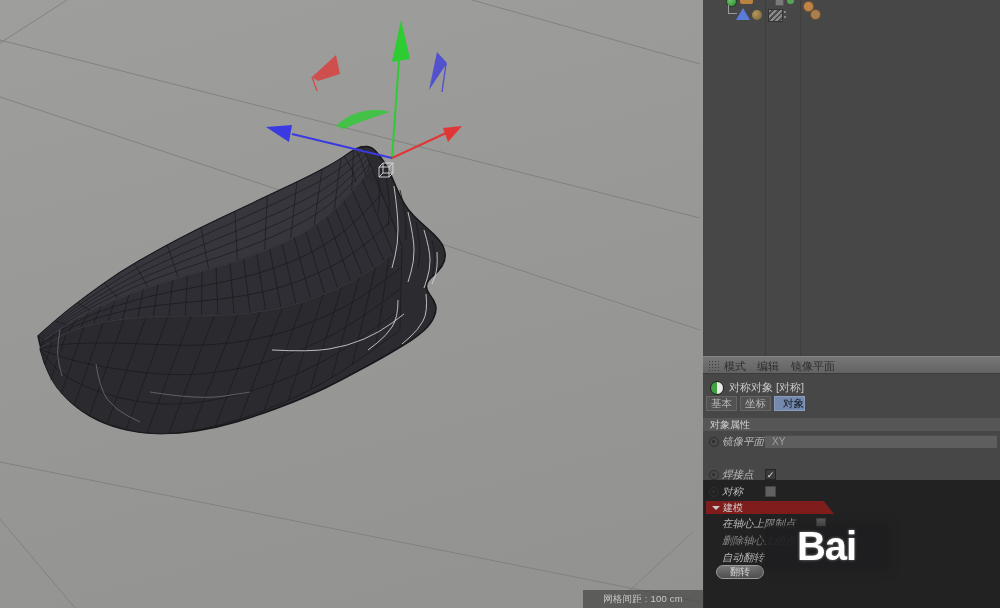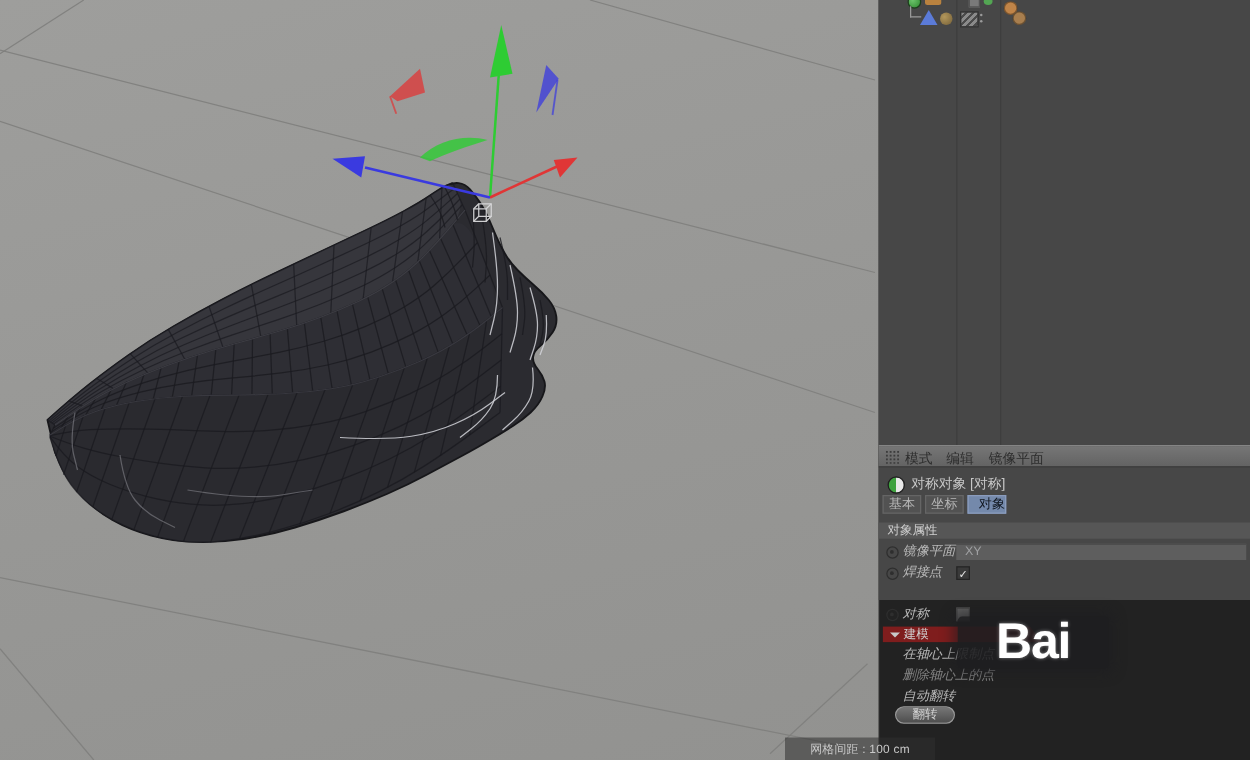--- a/index.html
+++ b/index.html
@@ -5,21 +5,21 @@
   html,body{margin:0;padding:0;background:#222;}
   #app{position:relative;width:1000px;height:608px;overflow:hidden;
        font-family:"Liberation Sans","DejaVu Sans",sans-serif;cursor:default;
        -webkit-font-smoothing:antialiased;}
   
   .viewport{position:absolute;left:0;top:0;width:703px;height:608px;
             background:linear-gradient(165deg,#9e9e9c 0%,#979795 55%,#929290 100%);
             border-right:1px solid #2a2a2a;}
   #scene{position:absolute;left:0;top:0;}
   .status-strip{position:absolute;left:583px;top:590px;width:120px;height:18px;
-                background:rgba(47,47,47,.55);display:flex;align-items:center;justify-content:center;margin-left:45px;}
+                background:rgba(47,47,47,.55);display:flex;align-items:center;justify-content:center;}
   .status-strip span{font-size:9.5px;color:#c9c9c9;letter-spacing:.2px;}
   
   .panel{position:absolute;left:703px;top:0;width:297px;height:480px;background:#474747;}
   
   .om{position:absolute;left:0;top:0;width:297px;height:356px;overflow:hidden;}
   .om .col-div{position:absolute;top:0;bottom:0;width:1px;background:#3e3e3e;}
   .om-ic{position:absolute;}
   .ic-green-ball{width:9px;height:9px;border-radius:50%;background:radial-gradient(circle at 35% 35%,#6cc46c,#2f8a2f);border:1px solid #1d401d;}
   .ic-tag-orange{width:13px;height:6px;border-radius:2px;background:#b9823f;}
   .ic-sq-gray{width:7px;height:6px;background:#7a7a7a;border:1px solid #555;}
@@ -67,21 +67,21 @@
        box-sizing:border-box;font-size:10px;color:#d2d2d2;line-height:12px;padding-left:6px;}
   .spin{position:absolute;right:1px;top:1px;width:8px;height:11px;background:#565656;
         display:flex;flex-direction:column;align-items:center;justify-content:center;gap:1px;}
   .spin i{display:block;width:0;height:0;border-left:2.5px solid transparent;border-right:2.5px solid transparent;}
   .spin .up{border-bottom:3px solid #9c9c9c;}
   .spin .dn{border-top:3px solid #9c9c9c;}
   .mchk{position:absolute;left:113px;top:1px;width:10px;height:10px;background:#606060;border:1px solid #454545;box-sizing:border-box;}
   .flip-btn{position:absolute;left:13px;top:209px;width:48px;height:14px;border-radius:8px;
             background:linear-gradient(#767676,#4e4e4e);border:1px solid #9a9a9a;box-sizing:border-box;
             font-size:10px;color:#d6d6d6;text-align:center;line-height:12px;}
-  .watermark{position:absolute;left:63px;top:493px;width:121px;height:42px;background:rgba(30,30,32,.9);
+  .watermark{position:absolute;left:63px;top:526px;width:121px;height:42px;background:rgba(30,30,32,.9);
              border-radius:4px;box-shadow:0 0 9px 4px rgba(30,30,32,.55);
              font-weight:bold;font-size:40px;color:#ffffff;text-align:center;line-height:41px;
              letter-spacing:-1px;text-shadow:0 0 3px rgba(255,255,255,.45);}
 </style>
 </head>
 <body>
 
 <div id="app">
 
   <div class="viewport">
@@ -261,21 +261,21 @@
       <div class="tab selected" style="left:71px">对象</div>
 
       <div class="sec-header" style="top:62px">对象属性</div>
 
       <div class="row" style="top:79px">
         <span class="radio-ic"></span>
         <span class="lbl">镜像平面</span>
         <div class="dd">XY</div>
       </div>
 
-      <div class="row" style="top:96px">
+      <div class="row" style="top:112px">
         <span class="radio-ic"></span>
         <span class="lbl">焊接点</span>
         <div class="chk on">✓</div>
       </div>
 
 
       <div class="row" style="top:129px">
         <span class="radio-ic"></span>
         <span class="lbl">对称</span>
         <div class="chk off"></div>

